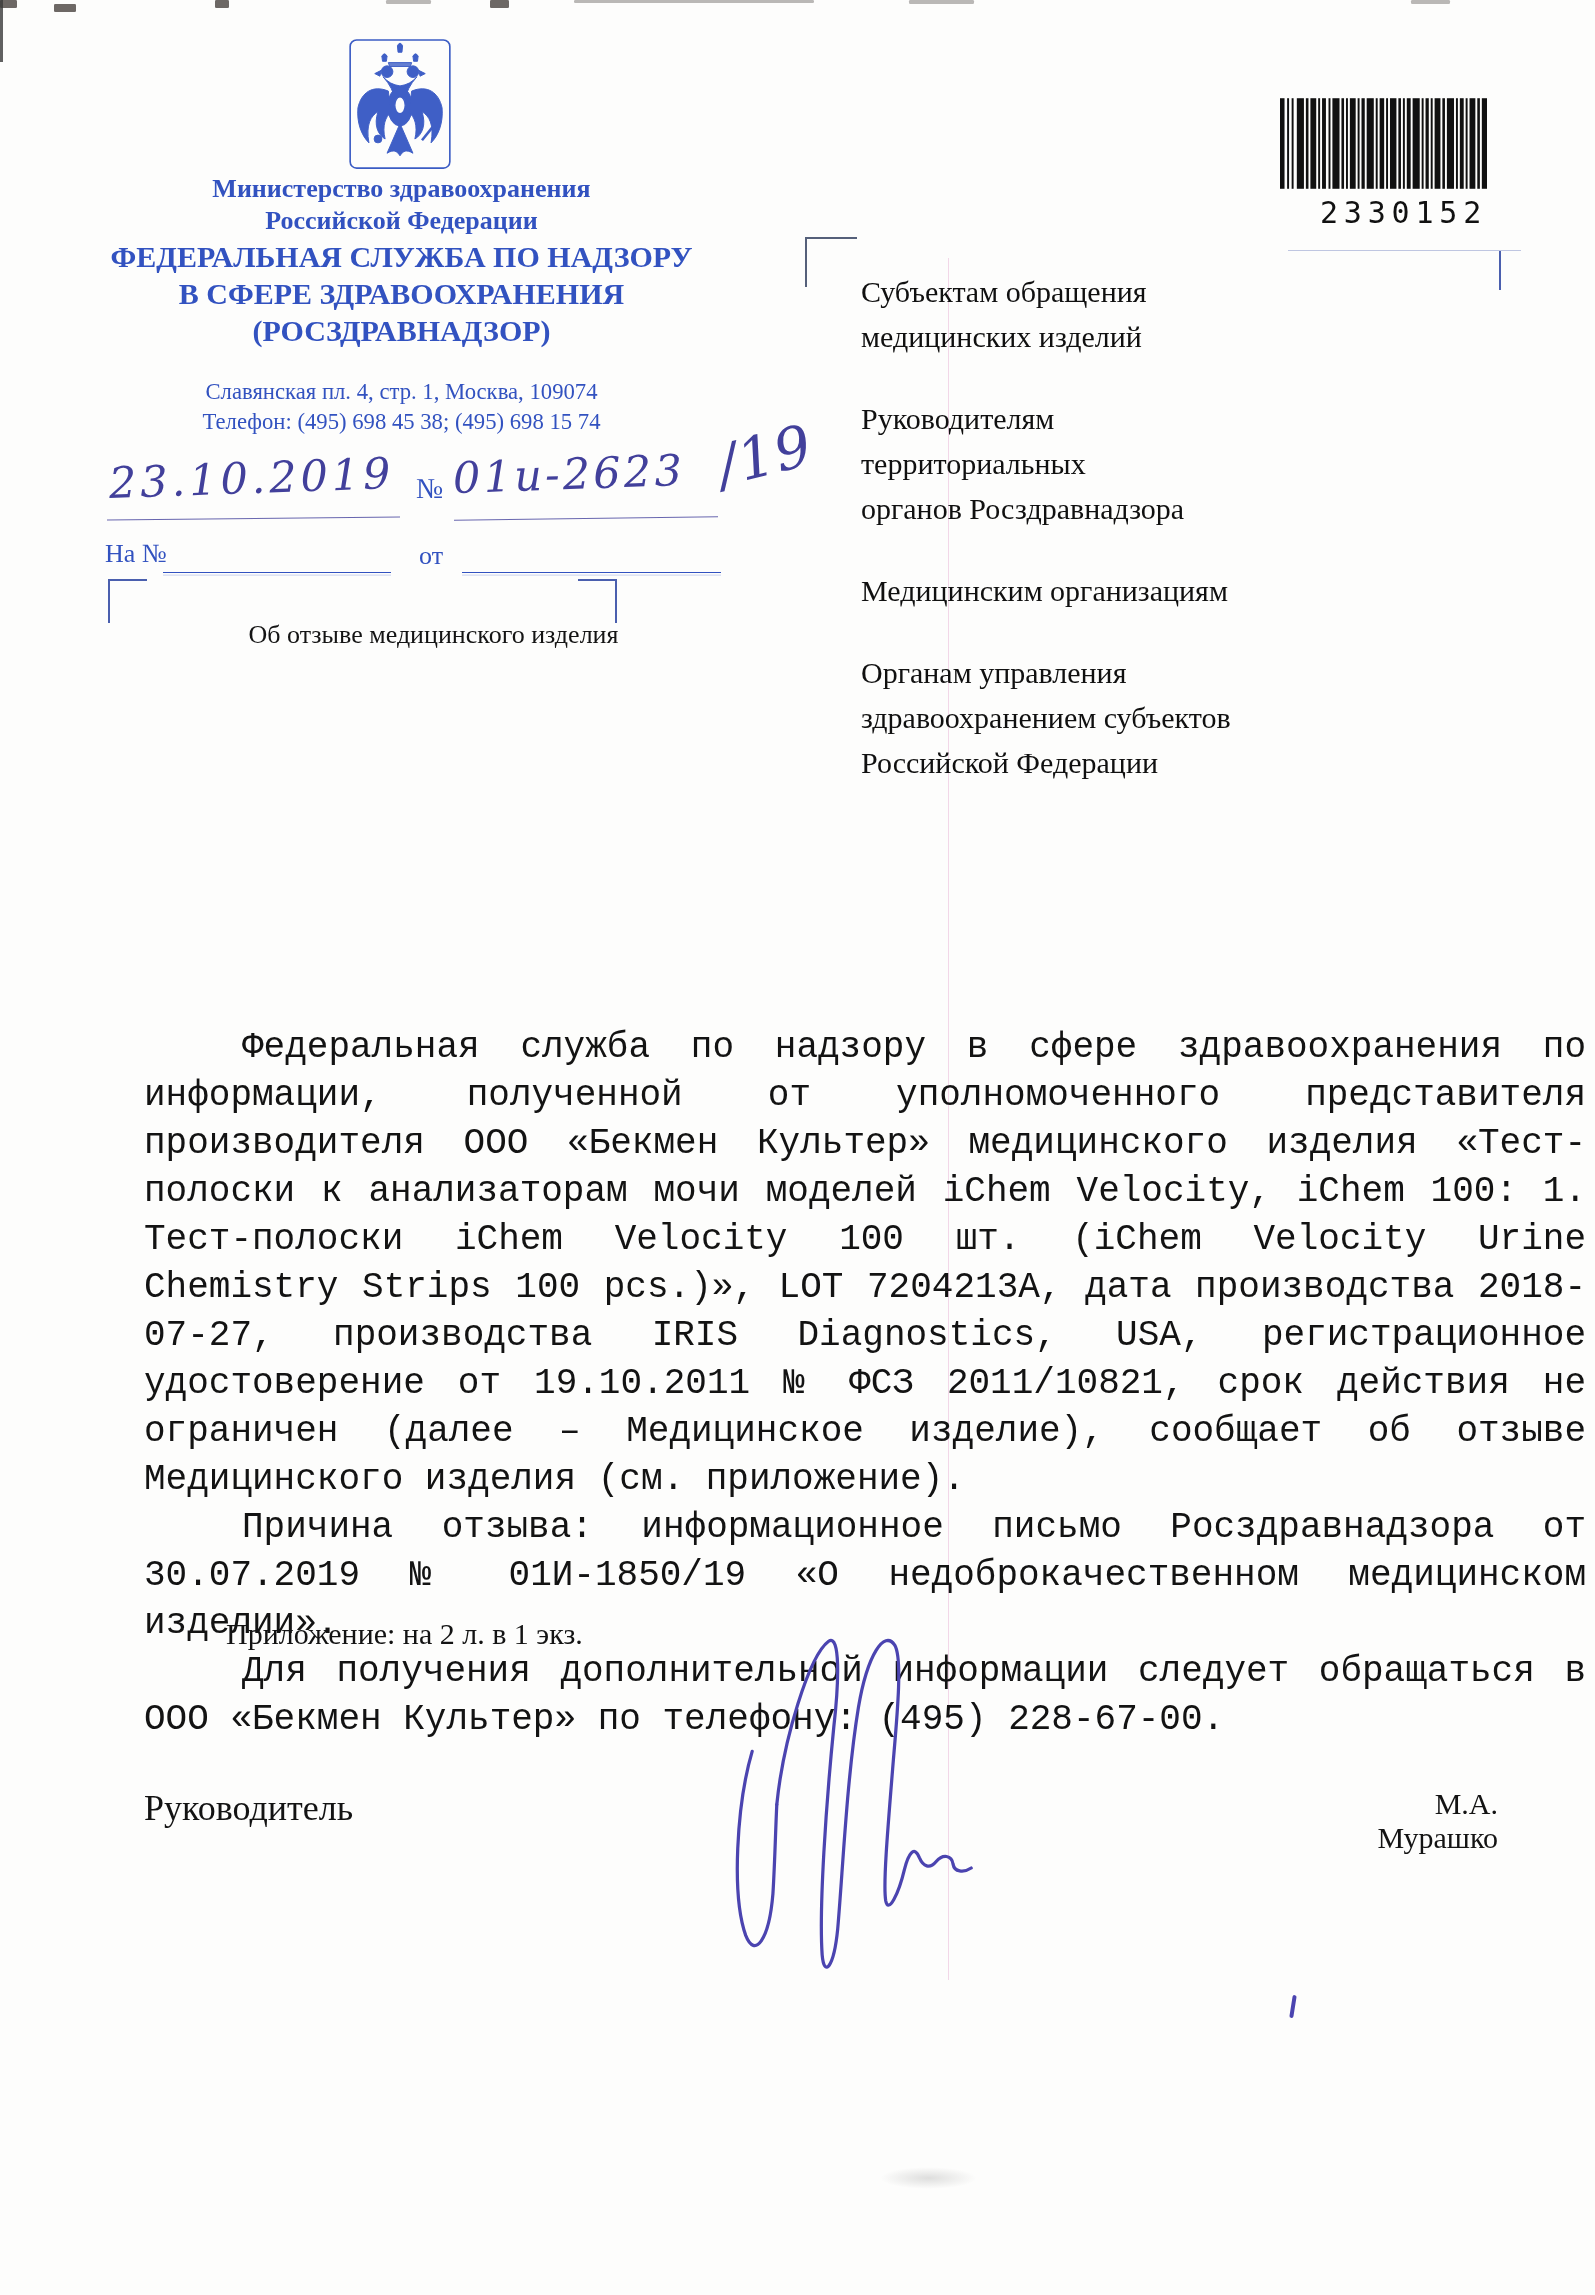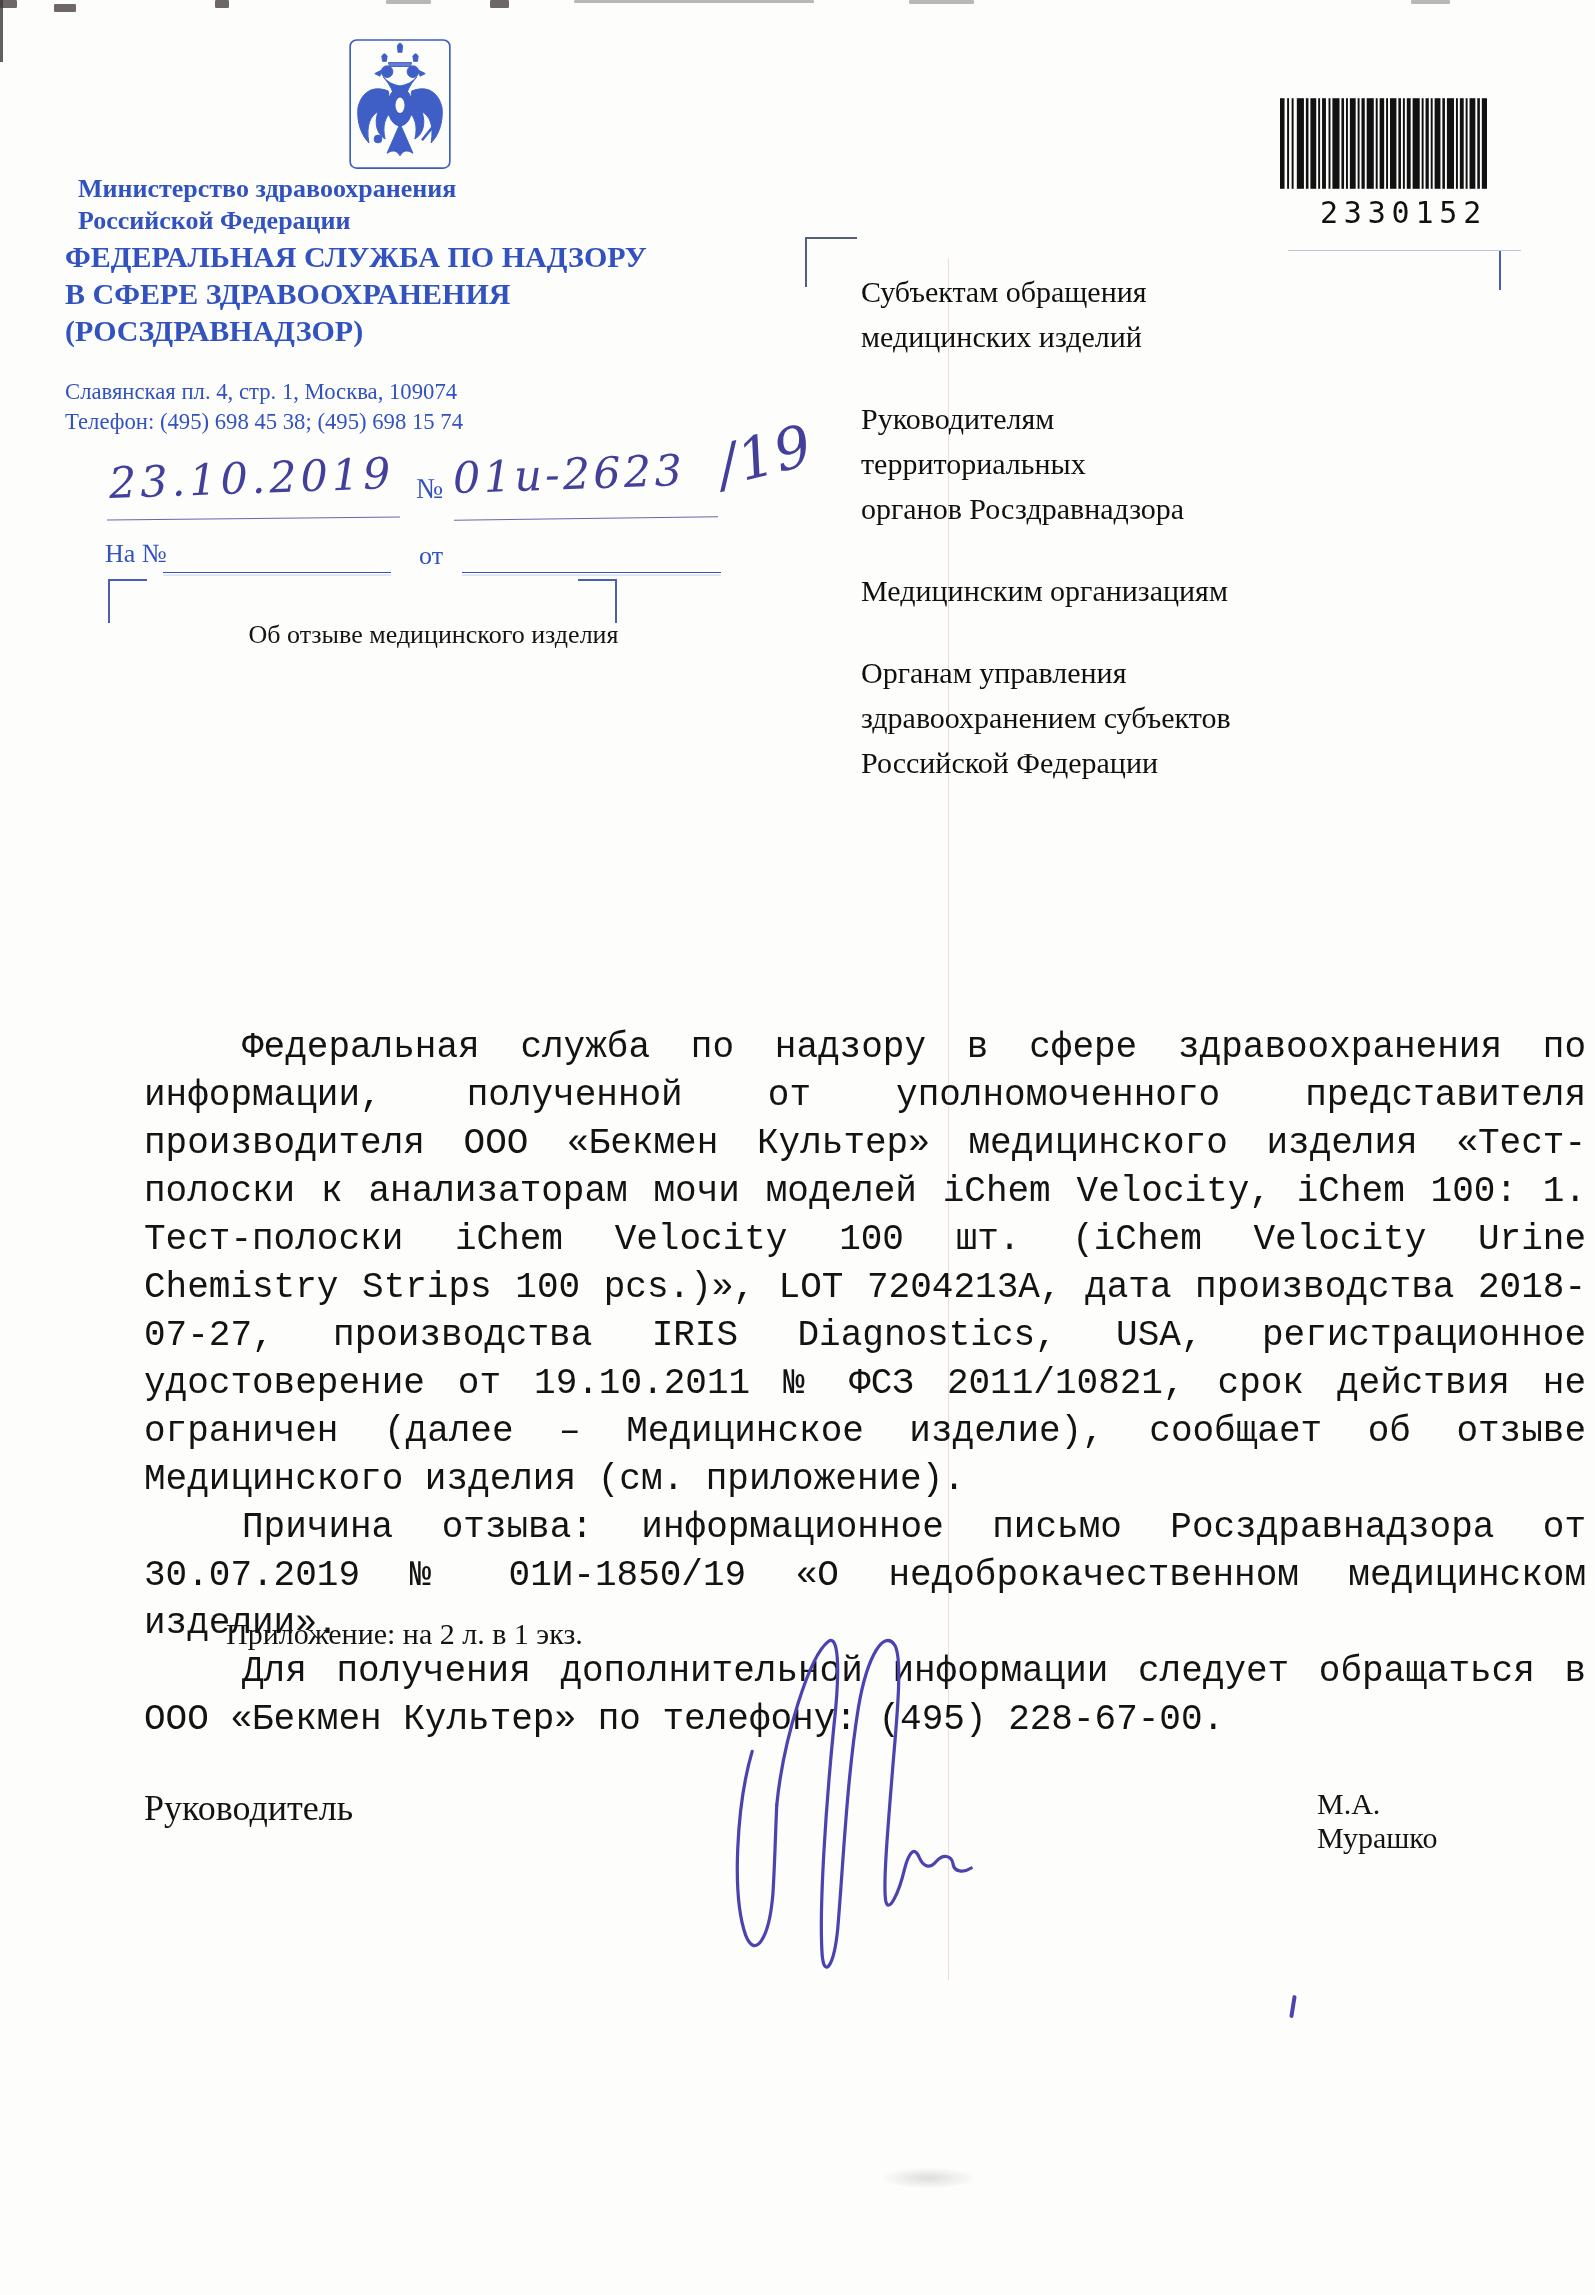--- a/index.html
+++ b/index.html
@@ -8,21 +8,21 @@
     background:#fdfdfc; overflow:hidden;
     font-family:"Liberation Serif","DejaVu Serif",serif;
     color:#161616;
     --blue:#3252c0; --ink:#42409b; --sig:#4b44b0;
   }
   .abs{position:absolute;}
   
   .smudge{position:absolute;background:#3c3633;opacity:.75;border-radius:1.3px;}
   .smudge.light{opacity:.35;}
   
-  .lh{color:var(--blue);text-align:left;}
+  .lh{color:var(--blue);text-align:center;}
   .lh-ministry{left:78px;top:173px;width:647px;font-weight:bold;font-size:26px;line-height:32px;}
   .lh-service{left:65px;top:238px;width:673px;font-weight:bold;font-size:30px;line-height:37px;}
   .lh-addr{left:65px;top:377px;width:673px;font-size:22.7px;line-height:30px;}
   
   .emblem{left:348px;top:38px;width:104px;height:134px;}
   
   .barcode-wrap{left:1280px;top:98px;width:207px;text-align:right;}
   .barcode-num{display:block;margin-top:3.9px;font-family:"DejaVu Sans Mono","Liberation Mono",monospace;
     font-size:30px;letter-spacing:5.8px;color:#111;}
   
@@ -44,21 +44,21 @@
   
   .recipients{left:861px;top:269px;width:712px;}
   .recipient{white-space:pre-line;text-align:left;font-size:30px;line-height:45px;
     color:#101010;margin-bottom:37px;}
   
   .body-text{left:144px;top:1024px;width:1442px;font-size:36px;line-height:48px;
     text-align:justify;color:#131313;font-family:Liberation Mono, monospace;}
   .body-text p{margin:0;text-indent:98px;}
   .attachment{left:128px;top:1617px;width:1442px;font-size:30px;text-indent:98px;color:#131313;}
   .sig-title{left:144px;top:1787px;font-size:36px;color:#131313;}
-  .sig-name{left:1317px;top:1787px;width:181px;font-size:30px;color:#131313;text-align:left;}
+  .sig-name{left:1317px;top:1787px;width:181px;font-size:30px;color:#131313;text-align:right;}
   .sig-svg{left:712px;top:1636px;width:324px;height:350px;}
   
   .v-scanline{left:948px;top:258px;width:1.3px;height:1722px;background:rgba(214,120,180,.28);}
   .edge-line{left:0;top:0;width:2.6px;height:62px;background:#3a3a3a;opacity:.8;}
   .ink-tick{left:1291px;top:1995px;width:3.9px;height:23px;background:var(--sig);
     border-radius:1.9px;transform:rotate(9deg);}
   .bottom-noise{left:880px;top:2167px;width:97px;height:22px;
     background:radial-gradient(ellipse at center,rgba(140,140,140,.28),rgba(140,140,140,0) 70%);}
 </style>
 </head>

